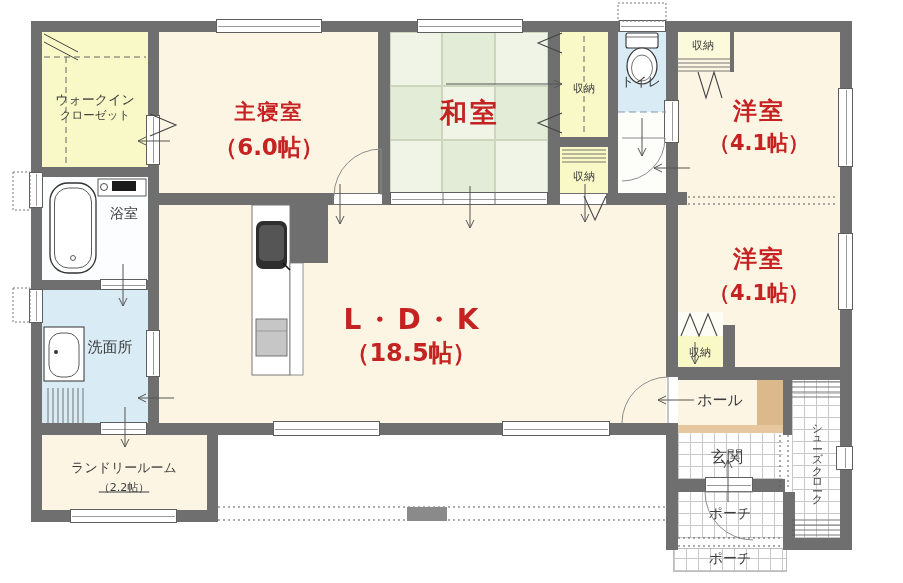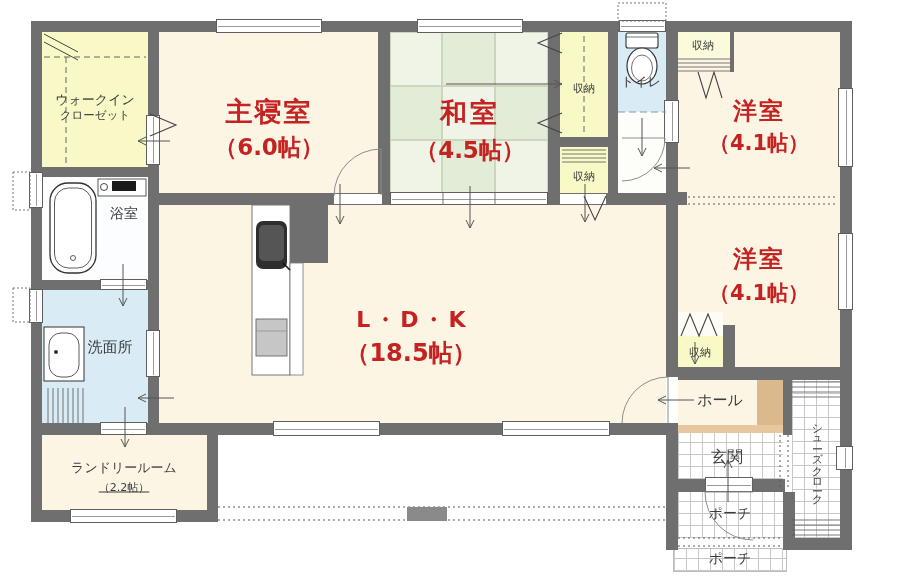--- a/index.html
+++ b/index.html
@@ -256,33 +256,32 @@
       <line x1="728" y1="502" x2="728" y2="460"></line>
         <polyline points="724,468 728,460 732,468"></polyline>
       <line x1="695" y1="342" x2="695" y2="364"></line>
         <polyline points="691,356 695,364 699,356"></polyline>
     </g>
   </svg>
 
   <div class="lbl" style="left:95px;top:100px;font-size:13px;">ウォークイン</div>
   <div class="lbl" style="left:95px;top:115px;font-size:11.5px;">クローゼット</div>
 
-  <div class="lbl red" style="left:269px;top:112px;font-size:27px;letter-spacing:2px;">主寝室</div>
+  <div class="lbl red" style="left:269px;top:112px;font-size:21px;letter-spacing:2px;">主寝室</div>
   <div class="lbl red" style="left:269px;top:147px;font-size:23px;">（6.0帖）</div>
 
   <div class="lbl red" style="left:470px;top:113px;font-size:27px;letter-spacing:3px;">和室</div>
-  <div class="lbl red" style="left:470px;top:150px;font-size:23px;">（4.5帖）</div>
 
   <div class="lbl red" style="left:759px;top:111px;font-size:24px;letter-spacing:2px;">洋室</div>
   <div class="lbl red" style="left:759px;top:143px;font-size:21px;">（4.1帖）</div>
 
   <div class="lbl red" style="left:759px;top:259px;font-size:24px;letter-spacing:2px;">洋室</div>
   <div class="lbl red" style="left:759px;top:293px;font-size:21px;">（4.1帖）</div>
 
-  <div class="lbl red" style="left:413px;top:320px;font-size:22px;letter-spacing:4px;text-align:right;">L・D・K</div>
+  <div class="lbl red" style="left:413px;top:320px;font-size:28px;letter-spacing:4px;text-align:right;">L・D・K</div>
   <div class="lbl red" style="left:411px;top:353px;font-size:24px;">（18.5帖）</div>
 
   <div class="lbl" style="left:124px;top:468px;font-size:13px;">ランドリールーム</div>
   <div class="lbl" style="left:124px;top:487px;font-size:11px;text-decoration:underline;">（2.2帖）</div>
 
   <div class="lbl" style="left:124px;top:214px;font-size:14px;">浴室</div>
   <div class="lbl" style="left:110px;top:347px;font-size:15px;">洗面所</div>
   <div class="lbl" style="left:641px;top:82px;font-size:13px;">トイレ</div>
   <div class="lbl" style="left:720px;top:400px;font-size:15px;">ホール</div>
   <div class="lbl" style="left:727px;top:457px;font-size:16px;">玄関</div>

